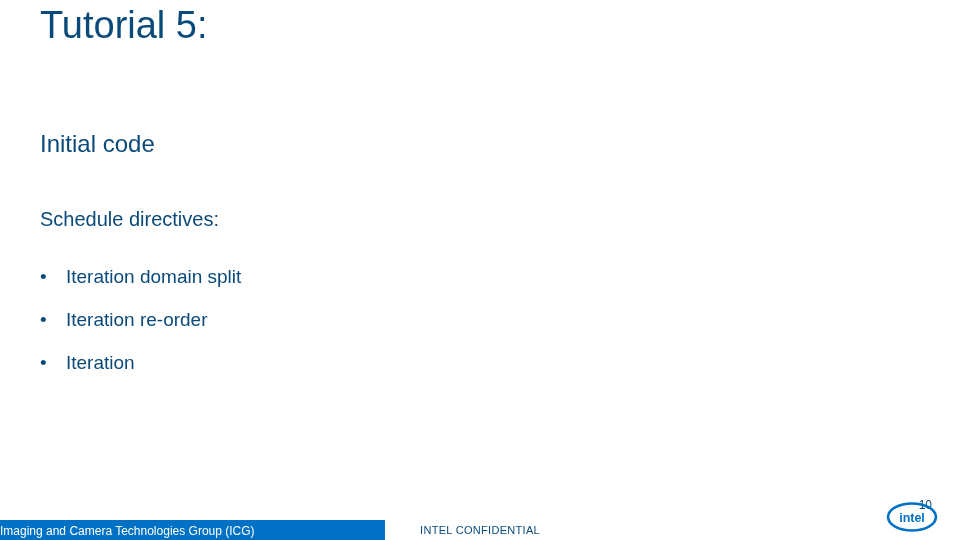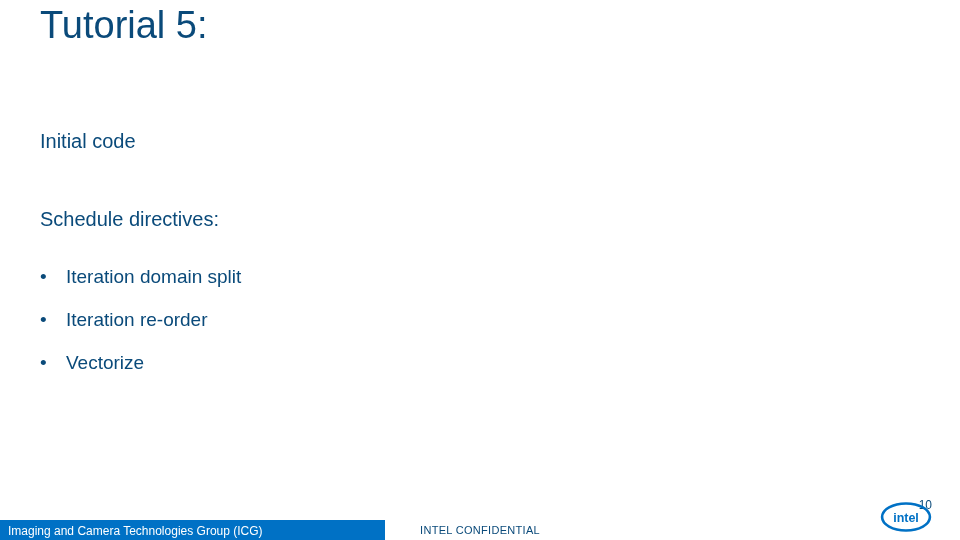--- a/index.html
+++ b/index.html
@@ -13,21 +13,21 @@
     font-size: 38px;
     font-weight: 400;
     color: #0a4a7a;
     font-family: "Segoe UI Light", "Segoe UI", Arial, sans-serif;
   }
 
   .sub1 {
     position: absolute;
     top: 130px;
     left: 40px;
-    font-size: 20px;
+    font-size: 24px;
     color: #0a4a7a;
   }
   .sub2 {
     position: absolute;
     top: 208px;
     left: 40px;
     font-size: 20px;
     color: #0a4a7a;
   }
 
@@ -52,21 +52,21 @@
   .footer-bar {
     position: absolute;
     left: 0;
     bottom: 0;
     height: 20px;
     width: 385px;
     background: #0071c5;
     color: #fff;
     font-size: 12px;
     line-height: 22px;
-    padding-left: 8px;
+    padding-left: 0;
     white-space: nowrap;
     overflow: hidden;
   }
 
   .footer-center {
     position: absolute;
     bottom: 4px;
     left: 50%;
     transform: translateX(-50%);
     font-size: 11px;
@@ -78,40 +78,40 @@
   .page-num {
     position: absolute;
     right: 28px;
     bottom: 28px;
     font-size: 12px;
     color: #0a4a7a;
   }
 
   .logo {
     position: absolute;
-    right: 28px;
+    right: 22px;
     bottom: 6px;
     width: 52px;
     height: 34px;
   }
   .logo svg { width: 100%; height: 100%; }
 </style>
 </head>
 <body>
 <div class="slide">
 
   <h1 class="title">Tutorial 5:</h1>
 
   <div class="sub1">Initial code</div>
   <div class="sub2">Schedule directives:</div>
 
   <ul class="bullets">
     <li>Iteration domain split</li>
     <li>Iteration re-order</li>
-    <li>Vectorize</li>
+    <li>Iteration</li>
   </ul>
 
   <div class="footer-bar">Imaging and Camera Technologies Group (ICG)</div>
 
   <div class="footer-center">INTEL CONFIDENTIAL</div>
 
   <div class="page-num">10</div>
 
   <div class="logo">
     <svg viewBox="0 0 100 60">

